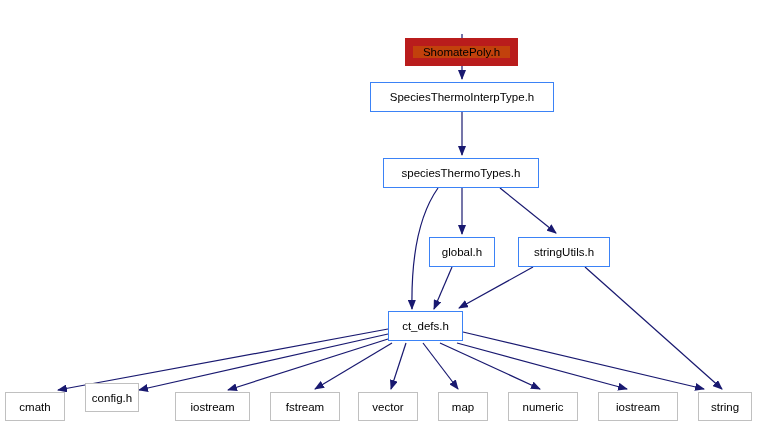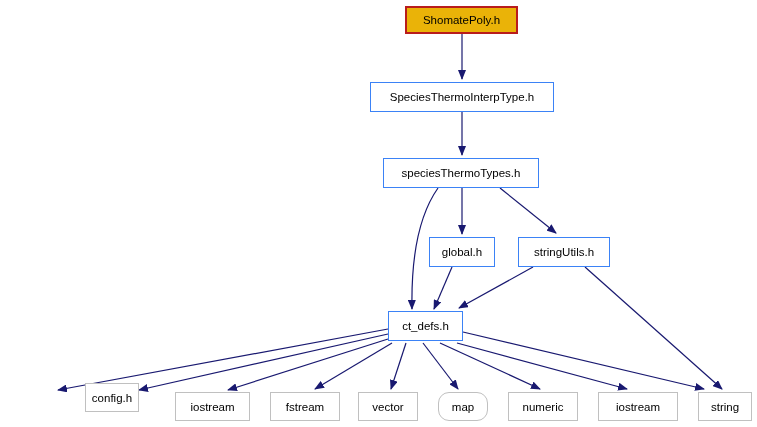--- a/index.html
+++ b/index.html
@@ -29,23 +29,24 @@
     border: 1px solid #3b82f6;
     color: #000000;
     font-size: 11.5px;
     display: flex;
     align-items: center;
     justify-content: center;
     white-space: nowrap;
     cursor: pointer;
   }
   .node.current {
-    background: #eab308;
-    border: 2px solid #b91c1c;
+    background: #c2410c;
+    border: 8px solid #b91c1c;
     cursor: default;
+    margin-top: 32px;
   }
   .node.system {
     border: 1px solid #c0c0c0;
     cursor: default;
   }
   .edge {
     stroke: #191970;
     stroke-width: 1.2;
     fill: none;
   }
@@ -87,30 +88,31 @@
   <div class="node" style="left:370px; top:82px; width:184px; height:30px;">SpeciesThermoInterpType.h</div>
 
   <div class="node" style="left:383px; top:158px; width:156px; height:30px;">speciesThermoTypes.h</div>
 
   <div class="node" style="left:429px; top:237px; width:66px; height:30px;">global.h</div>
 
   <div class="node" style="left:518px; top:237px; width:92px; height:30px;">stringUtils.h</div>
 
   <div class="node" style="left:388px; top:311px; width:75px; height:30px;">ct_defs.h</div>
 
+  <div class="node system" style="left:5px;   top:392px; width:60px; height:29px;">cmath</div>
 
   <div class="node system" style="left:85px;  top:383px; width:54px; height:29px;">config.h</div>
 
   <div class="node system" style="left:175px; top:392px; width:75px; height:29px;">iostream</div>
 
   <div class="node system" style="left:270px; top:392px; width:70px; height:29px;">fstream</div>
 
   <div class="node system" style="left:358px; top:392px; width:60px; height:29px;">vector</div>
 
-  <div class="node system" style="left:438px; top:392px; width:50px; height:29px;border-radius:11px;">map</div>
+  <div class="node system" style="left:438px; top:392px; width:50px; height:29px;">map</div>
 
   <div class="node system" style="left:508px; top:392px; width:70px; height:29px;">numeric</div>
 
   <div class="node system" style="left:598px; top:392px; width:80px; height:29px;">iostream</div>
 
   <div class="node system" style="left:698px; top:392px; width:54px; height:29px;">string</div>
 
 </div>
 
 </body></html>

